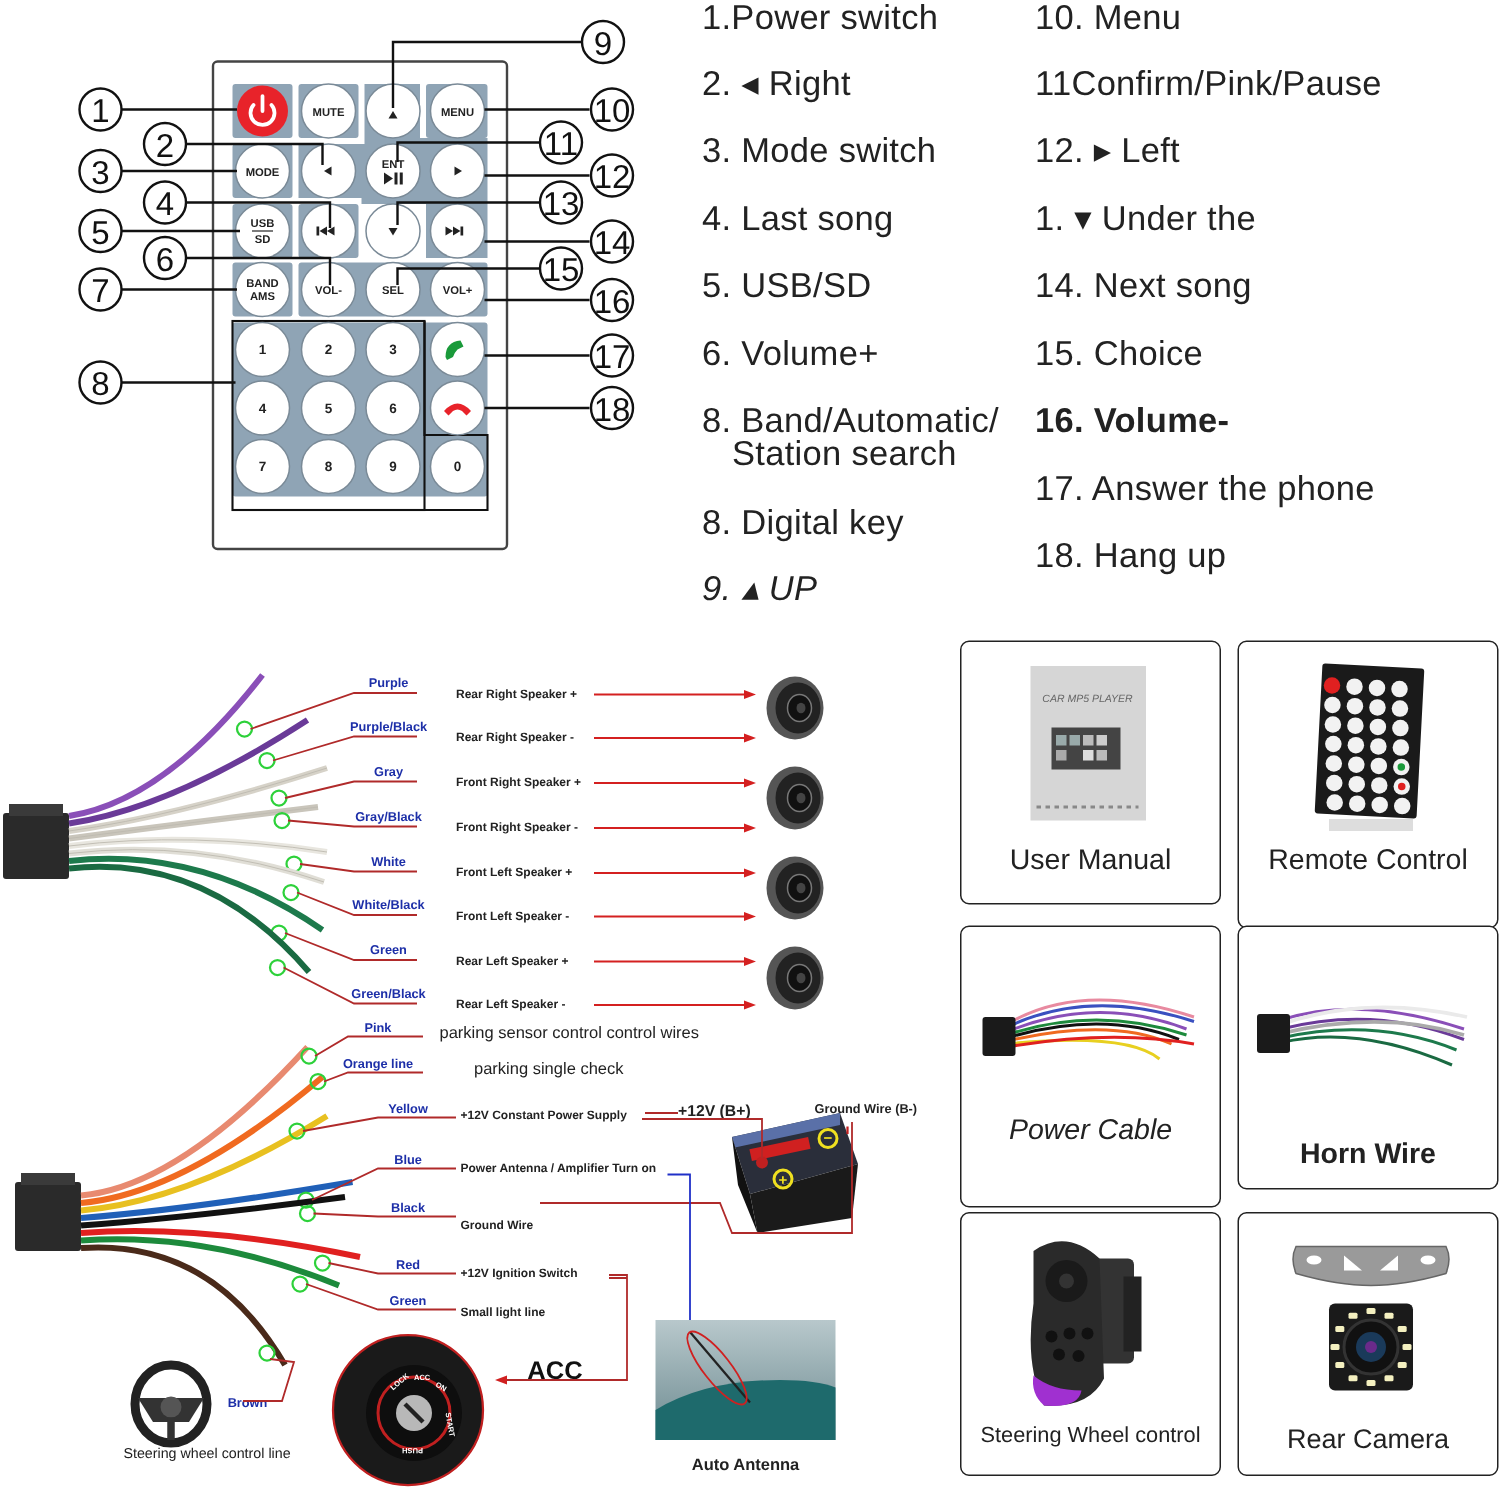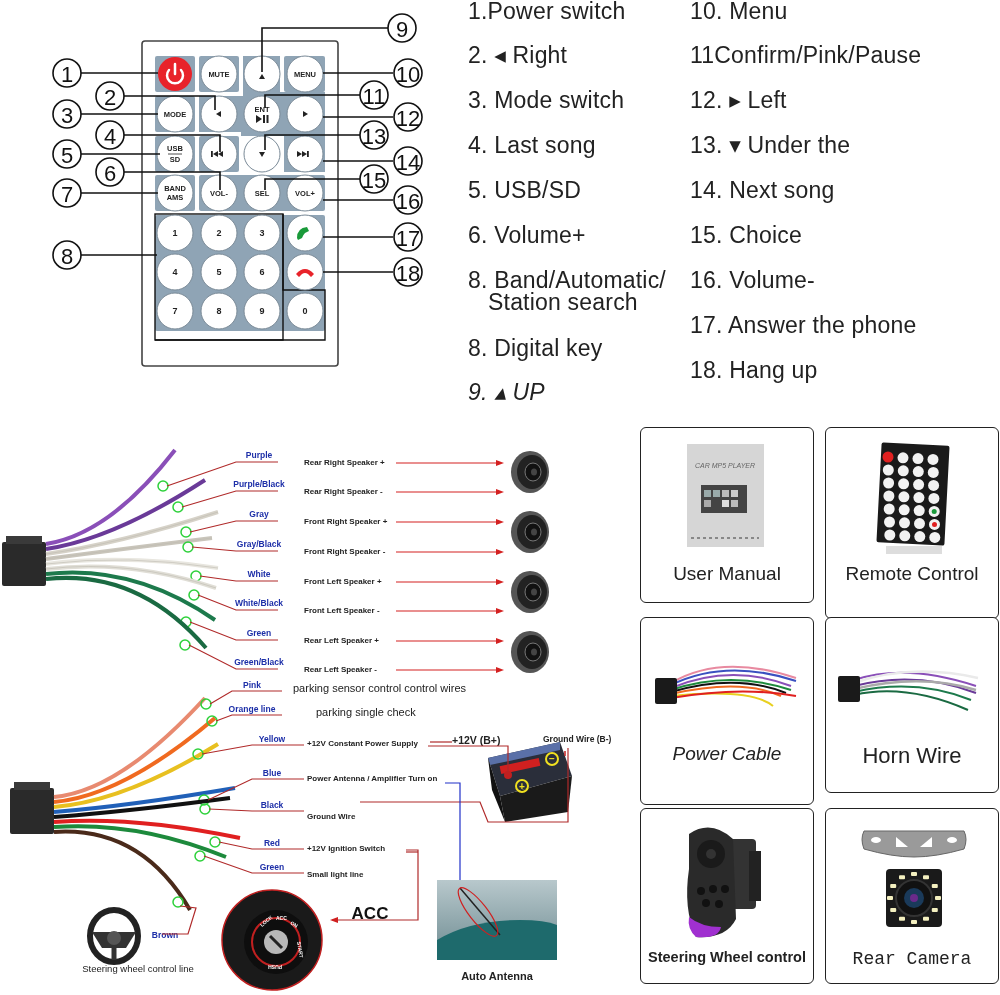--- a/index.html
+++ b/index.html
@@ -297,24 +297,24 @@
   <div class="legend-item" style="top:224px;text-align:right;">6. Volume+</div>
   <div class="legend-item" style="top:269px;">8. Band/Automatic/</div>
   <div class="legend-item" style="top:291px; left:20px;">Station search</div>
   <div class="legend-item" style="top:337px;">8. Digital key</div>
   <div class="legend-item" style="top:381px;font-style:italic;">9. ▴ UP</div>
 </div>
 <div class="legend-col" style="left:690px;">
   <div class="legend-item" style="top:0px;">10. Menu</div>
   <div class="legend-item" style="top:44px;">11Confirm/Pink/Pause</div>
   <div class="legend-item" style="top:89px;">12. ▸  Left</div>
-  <div class="legend-item" style="top:134px;">13. ▾  Under the</div>
+  <div class="legend-item" style="top:134px;">1. ▾  Under the</div>
   <div class="legend-item" style="top:179px;">14. Next song</div>
   <div class="legend-item" style="top:224px;">15. Choice</div>
-  <div class="legend-item" style="top:269px;">16. Volume-</div>
+  <div class="legend-item" style="top:269px;font-weight:bold;">16. Volume-</div>
   <div class="legend-item" style="top:314px;">17. Answer the phone</div>
   <div class="legend-item" style="top:359px;">18. Hang up</div>
 </div>
 
 <svg id="wiring-svg" viewBox="0 0 630 575">
 
   <g>
     <rect x="2" y="122" width="44" height="44" fill="#2a2a2a" rx="2"></rect>
     <rect x="6" y="116" width="36" height="8" fill="#3a3a3a"></rect>
   </g>
@@ -596,24 +596,24 @@
 <div class="card" style="left:825px; top:617px; height:176px;">
   <svg class="card-svg" width="174" height="176">
     <path d="M28,62 Q80,45 150,68" stroke="#8a4fb8" stroke-width="2" fill="none"></path>
     <path d="M28,65 Q85,45 152,60" stroke="#eaeaea" stroke-width="2.5" fill="none"></path>
     <path d="M28,68 Q90,52 150,75" stroke="#6a3a98" stroke-width="2" fill="none"></path>
     <path d="M28,71 Q95,55 150,72" stroke="#aaa" stroke-width="2.5" fill="none"></path>
     <path d="M28,74 Q90,60 145,82" stroke="#1d7a4c" stroke-width="2" fill="none"></path>
     <path d="M28,77 Q80,65 142,92" stroke="#1a6a42" stroke-width="2" fill="none"></path>
     <rect x="12" y="58" width="22" height="26" fill="#1a1a1a" rx="2"></rect>
   </svg>
-  <div class="card-label" style="top:125px; font-size:22px;">Horn Wire</div>
-</div>
-
-<div class="card" style="left:640px; top:808px; height:176px;font-weight:bold;">
+  <div class="card-label" style="top:141px; font-size:19px;font-weight:bold;">Horn Wire</div>
+</div>
+
+<div class="card" style="left:640px; top:808px; height:176px;">
   <svg class="card-svg" width="174" height="176">
     <rect x="75" y="30" width="40" height="70" fill="#333" rx="4"></rect>
     <rect x="108" y="42" width="12" height="50" fill="#222"></rect>
     <path d="M48,25 Q70,10 92,30 L95,110 Q85,130 55,128 Q42,100 48,60 Z" fill="#2a2a2a"></path>
     <circle cx="70" cy="45" r="14" fill="#1a1a1a"></circle>
     <circle cx="70" cy="45" r="5" fill="#333"></circle>
     <circle cx="60" cy="82" r="4" fill="#111"></circle>
     <circle cx="72" cy="80" r="4" fill="#111"></circle>
     <circle cx="84" cy="80" r="4" fill="#111"></circle>
     <circle cx="65" cy="94" r="4" fill="#111"></circle>
@@ -642,14 +642,14 @@
         <rect x="73" y="107.78460969082653" width="6" height="4" fill="#f4f0c0" rx="1"></rect>
         <rect x="64.21539030917347" y="99" width="6" height="4" fill="#f4f0c0" rx="1"></rect>
         <rect x="61" y="87" width="6" height="4" fill="#f4f0c0" rx="1"></rect>
         <rect x="64.21539030917347" y="75" width="6" height="4" fill="#f4f0c0" rx="1"></rect>
         <rect x="72.99999999999999" y="66.21539030917347" width="6" height="4" fill="#f4f0c0" rx="1"></rect>
         <rect x="85" y="63" width="6" height="4" fill="#f4f0c0" rx="1"></rect>
         <rect x="97" y="66.21539030917347" width="6" height="4" fill="#f4f0c0" rx="1"></rect>
         <rect x="105.78460969082653" y="74.99999999999999" width="6" height="4" fill="#f4f0c0" rx="1"></rect>
       </g>
   </svg>
-  <div class="card-label" style="top:140px; font-size:18px;font-family:Liberation Mono, monospace;">Rear Camera</div>
+  <div class="card-label" style="top:140px; font-size:18px;">Rear Camera</div>
 </div>
 
 </body></html>

